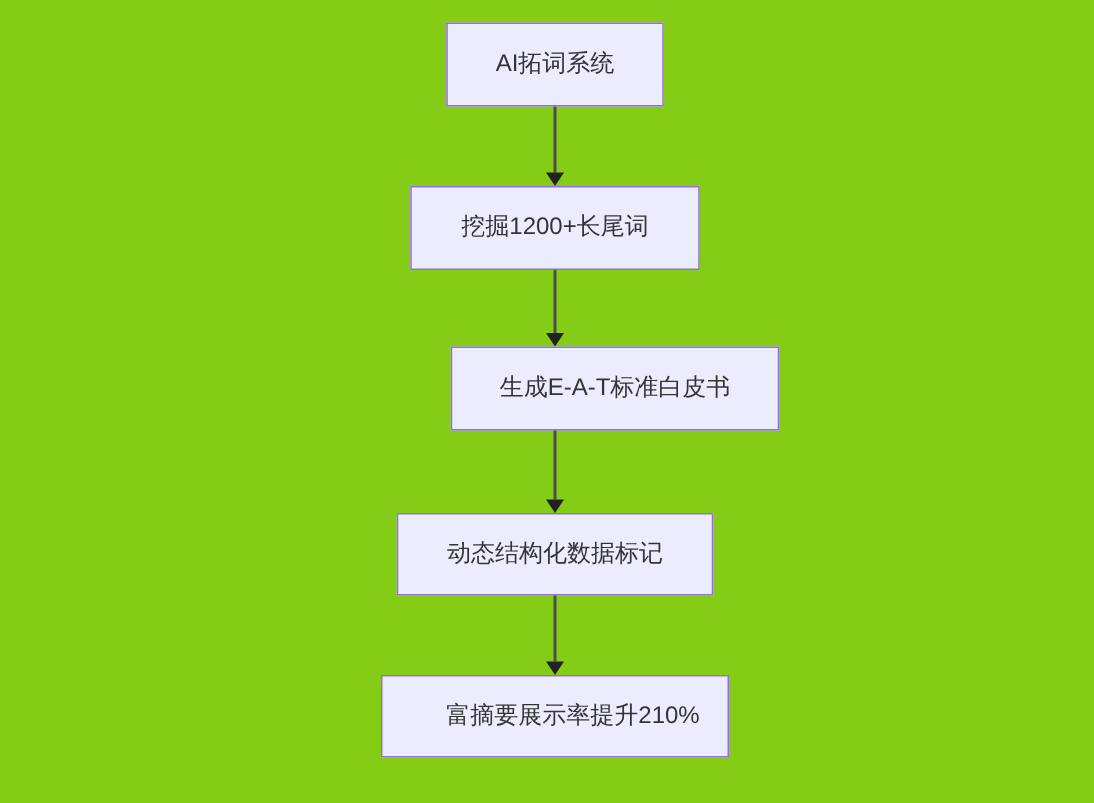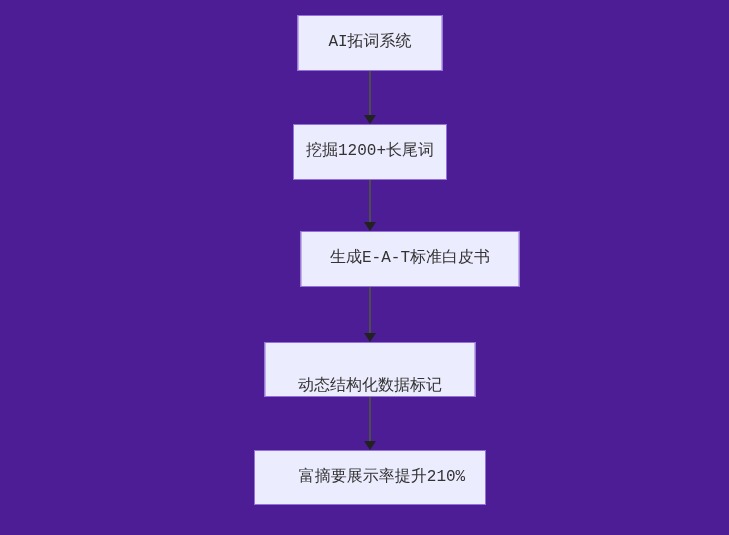--- a/index.html
+++ b/index.html
@@ -5,23 +5,22 @@
   html, body {
     margin: 0;
     padding: 0;
     background: #fafafa;
     font-family: "Liberation Sans", "DejaVu Sans", sans-serif;
   }
   .canvas {
     position: relative;
     width: 729px;
     height: 535px;
-    background: #4c1d95;
+    background: #84cc16;
     overflow: hidden;
-    font-family: Liberation Mono, monospace;
   }
   .node {
     position: absolute;
     left: 370px;
     transform: translateX(-50%);
     height: 56px;
     background: #ececff;
     border: 1.5px solid #9370db;
     box-sizing: border-box;
     display: flex;
@@ -63,39 +62,39 @@
 
   <div class="node" style="top:15px; width:145px;">
     <span class="node-label">AI拓词系统</span>
   </div>
 
   <div class="edge" style="top:71px; height:53px;">
     <div class="edge-line"></div>
     <div class="edge-arrowhead"></div>
   </div>
 
-  <div class="node" style="top:124px; width:154px;">
+  <div class="node" style="top:124px; width:193px;">
     <span class="node-label">挖掘1200+长尾词</span>
   </div>
 
   <div class="edge" style="top:180px; height:51px;">
     <div class="edge-line"></div>
     <div class="edge-arrowhead"></div>
   </div>
 
   <div class="node" style="top:231px; width:219px;margin-left:40px;">
     <span class="node-label">生成E-A-T标准白皮书</span>
   </div>
 
   <div class="edge" style="top:287px; height:55px;">
     <div class="edge-line"></div>
     <div class="edge-arrowhead"></div>
   </div>
 
-  <div class="node" style="top:342px; width:211px; height:55px;align-items:flex-end;">
+  <div class="node" style="top:342px; width:211px; height:55px;">
     <span class="node-label">动态结构化数据标记</span>
   </div>
 
   <div class="edge" style="top:397px; height:53px;">
     <div class="edge-line"></div>
     <div class="edge-arrowhead"></div>
   </div>
 
   <div class="node" style="top:450px; width:232px; height:55px;padding-left:24px;">
     <span class="node-label">富摘要展示率提升210%</span>

